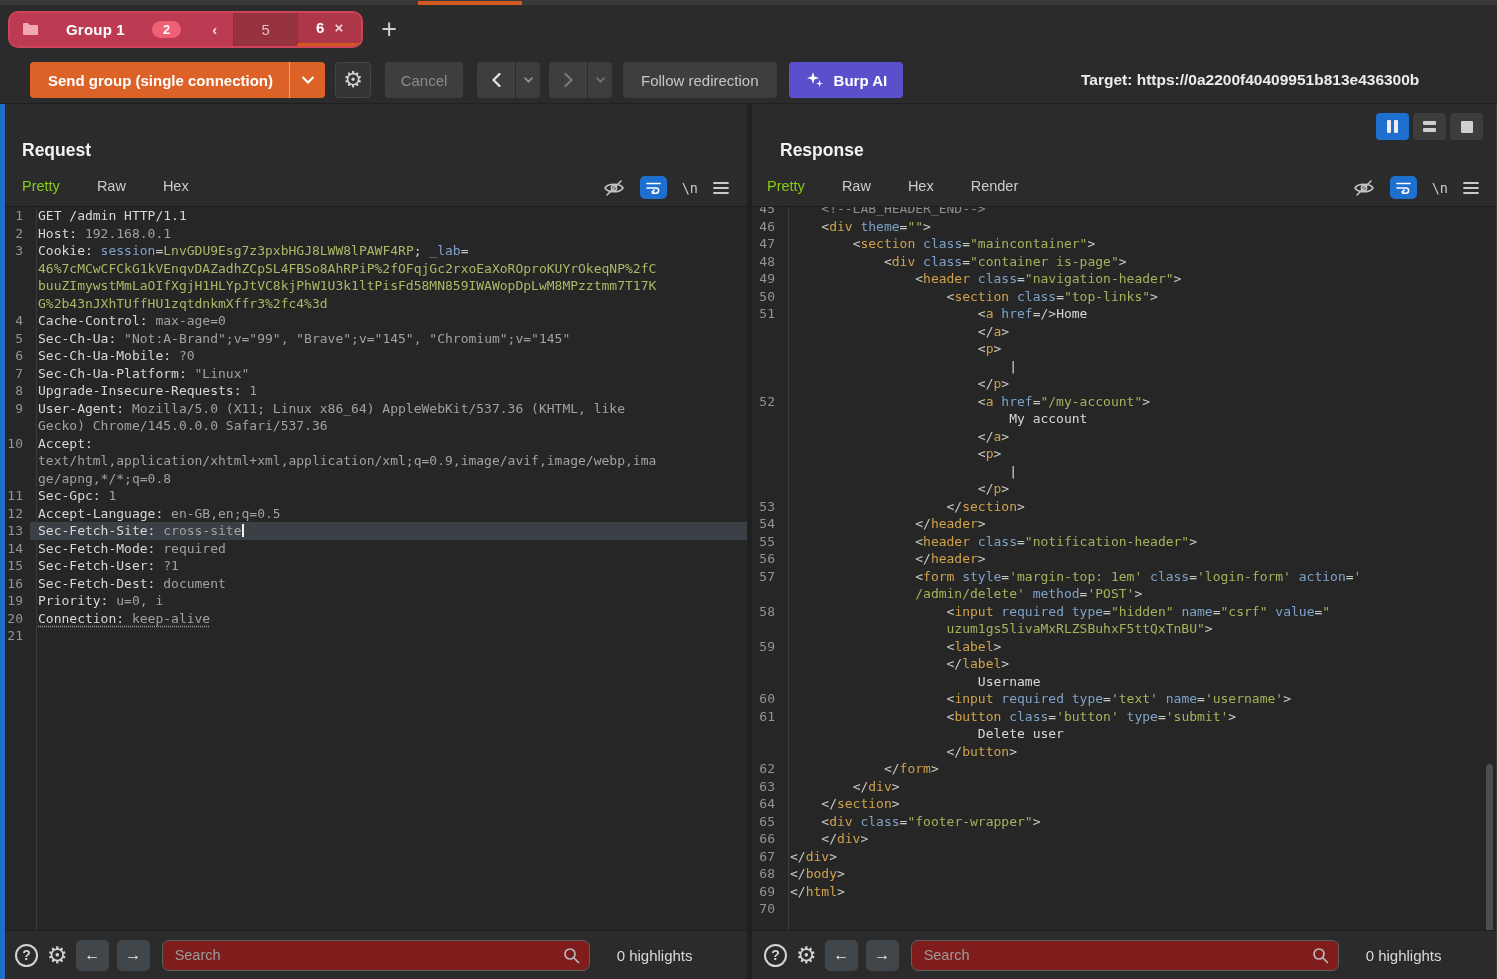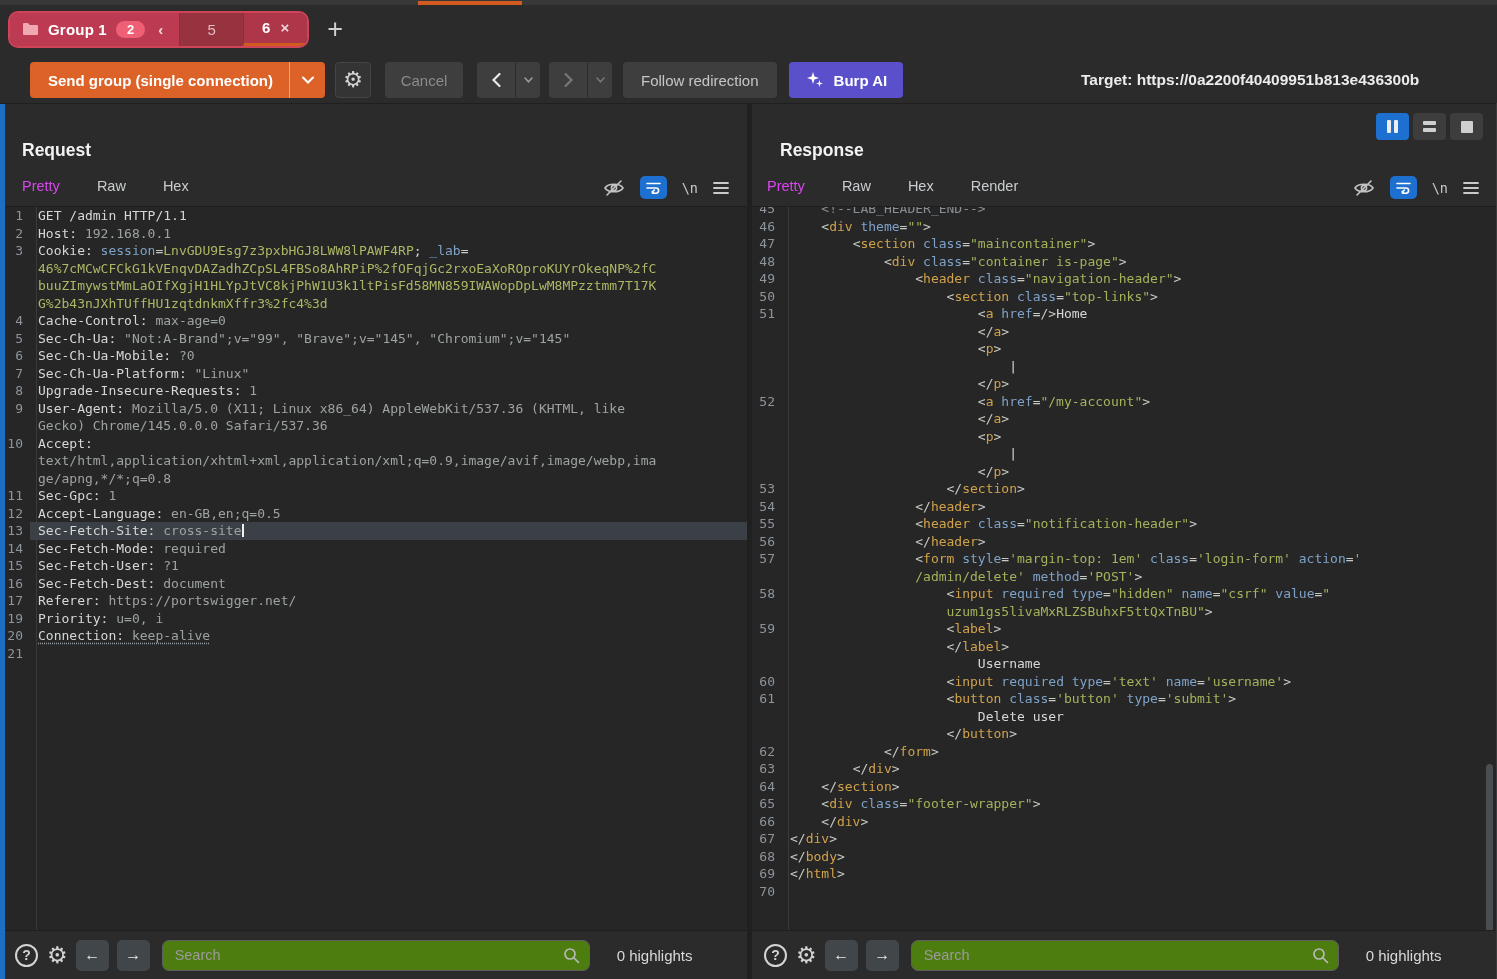--- a/index.html
+++ b/index.html
@@ -6,21 +6,21 @@
   html,body { width:1497px; height:979px; overflow:hidden; }
   body { background:#2b2b2b; font-family:"Liberation Sans", sans-serif; position:relative; color:#d5d8d6; }
 
   
   .top-strip { position:absolute; left:0; top:0; width:100%; height:5px; background:#383838; }
   .top-accent { position:absolute; left:418px; top:1px; width:104px; height:4px; background:#d2591f; }
 
   
   .tabbar { position:absolute; left:0; top:5px; width:100%; height:48px; background:#2b2b2b; display:flex; align-items:center; }
   .grouptab { margin-left:8px; height:37px; display:flex; align-items:stretch; border:2px solid #cf4459; border-radius:10px; overflow:hidden; background:#97323f; }
-  .grouptab .gsec { display:flex; align-items:center; padding:2px 12px; background:#bd3b52; gap:9px; }
+  .grouptab .gsec { display:flex; align-items:center; padding:2px 12px; background:#bd3b52; gap:27px; }
   .grouptab .glabel { color:#fff; font-size:15px; font-weight:700; letter-spacing:.2px; }
   .gbadge { background:#ef6077; color:#fff; font-size:13px; font-weight:700; border-radius:10px; padding:1px 11px; }
   .gprev { color:#f2dade; font-size:15px; font-weight:700; padding:0 4px; }
   .gcell { width:64px; display:flex; align-items:center; justify-content:center; gap:10px; border-left:1px solid #8f2c3d; font-size:15px; }
   .gcell.t5 { background:#97323f; color:#e4bcc4; }
   .gcell.t6 { background:#ad3749; color:#fff; font-weight:600; border-bottom:3px solid #d2591f; }
   .gclose { color:#ecd3d8; font-size:15px; }
   .addtab { margin-left:18px; color:#cfcfcf; font-size:27px; font-weight:300; line-height:26px; }
 
   
@@ -47,21 +47,21 @@
   .pane.right { flex:1; }
   .focusbar { position:absolute; left:0; top:0; bottom:0; width:5px; background:#1c6fc4; z-index:6; }
 
   .pane-title { position:absolute; top:36px; font-size:17.5px; font-weight:700; color:#f2f2f2; }
   .pane.left .pane-title { left:22px; }
   .pane.right .pane-title { left:28px; }
   .tabs { position:absolute; top:74px; height:26px; display:flex; gap:37px; }
   .pane.left .tabs { left:22px; }
   .pane.right .tabs { left:15px; }
   .tab { font-size:14.5px; color:#c9ccce; position:relative; }
-  .tab.active { color:#d946ef; }
+  .tab.active { color:#84cc16; }
   .tab.active::after { content:""; position:absolute; left:-4px; right:-4px; bottom:-8px; height:3px; background:#d2591f; }
 
   .editoricons { position:absolute; top:72px; right:18px; display:flex; align-items:center; gap:15px; }
   .wrapbtn { width:27px; height:23px; background:#1e70d0; border-radius:5px; display:flex; align-items:center; justify-content:center; }
   .nl { font-family:"DejaVu Sans Mono", monospace; font-size:13.5px; color:#c9c9c9; }
 
   .layoutbtns { position:absolute; top:9px; right:14px; display:flex; gap:4px; z-index:3; }
   .lbtn { width:33px; height:27px; border-radius:4px; background:#3d3d3d; display:flex; align-items:center; justify-content:center; gap:3px; }
   .lbtn.sel { background:#1e70d0; }
   .lbtn .vb { width:4px; height:13px; background:#eee; border-radius:1px; }
@@ -92,21 +92,21 @@
   .right-edge { position:absolute; right:0; top:103px; bottom:0; width:1px; background:#3c3c3c; z-index:7; }
 
   
   .statusbar { position:absolute; left:0; right:0; bottom:0; height:49px; background:#2b2b2b; border-top:1px solid #1f1f1f; display:flex; align-items:center; }
   .pane.left .statusbar { padding-left:15px; }
   .pane.right .statusbar { padding-left:12px; }
   .helpicon { width:23px; height:23px; border:2px solid #d4d4d4; border-radius:50%; color:#d4d4d4; font-size:14px; font-weight:700; display:flex; align-items:center; justify-content:center; }
   .sgear { margin-left:9px; color:#d2d2d2; font-size:23px; line-height:23px; }
   .sarrow { margin-left:8px; width:33px; height:31px; background:#41464a; border-radius:5px; color:#e8e8e8; font-size:16px; display:flex; align-items:center; justify-content:center; }
   .search { position:relative; margin-left:12px; width:428px; }
-  .search input { width:100%; height:31px; background:#4d7c0f; border:1px solid #5f5f5f; border-radius:7px; color:#c9c9c9; font-size:14.5px; font-family:"Liberation Sans", sans-serif; padding:0 34px 0 12px; outline:none; }
+  .search input { width:100%; height:31px; background:#7f1d1d; border:1px solid #5f5f5f; border-radius:7px; color:#c9c9c9; font-size:14.5px; font-family:"Liberation Sans", sans-serif; padding:0 34px 0 12px; outline:none; }
   .search input::placeholder { color:#9b9b9b; }
   .mag { position:absolute; right:10px; top:7px; }
   .highlights { margin-left:27px; font-size:15px; color:#d9d9d9; white-space:nowrap; }
 
   svg { display:block; }
 </style>
 </head>
 <body>
 
 <div class="top-strip">
@@ -297,24 +297,20 @@
           </div>
           <div class="row">
             <span class="gut">15</span>
             <span class="code"><span class="tk-h">Sec-Fetch-User:</span><span class="tk-v"> ?1</span></span>
           </div>
           <div class="row">
             <span class="gut">16</span>
             <span class="code"><span class="tk-h">Sec-Fetch-Dest:</span><span class="tk-v"> document</span></span>
           </div>
           <div class="row">
-            <span class="gut">17</span>
-            <span class="code"><span class="tk-h">Referer:</span><span class="tk-v"> https://portswigger.net/</span></span>
-          </div>
-          <div class="row">
             <span class="gut">19</span>
             <span class="code"><span class="tk-h">Priority:</span><span class="tk-v"> u=0, i</span></span>
           </div>
           <div class="row u">
             <span class="gut">20</span>
             <span class="code"><span class="tk-h">Connection:</span><span class="tk-v"> keep-alive</span></span>
           </div>
           <div class="row">
             <span class="gut">21</span>
             <span class="code"></span>
@@ -426,20 +422,24 @@
           <div class="row">
             <span class="gut"></span>
             <span class="code">                        <span class="tk-pu">&lt;/</span><span class="tk-tag">p</span><span class="tk-pu">&gt;</span></span>
           </div>
           <div class="row">
             <span class="gut">52</span>
             <span class="code">                        <span class="tk-pu">&lt;</span><span class="tk-tag">a</span><span class="tk-attr"> href</span><span class="tk-pu">=</span><span class="tk-str">"/my-account"</span><span class="tk-pu">&gt;</span></span>
           </div>
           <div class="row">
             <span class="gut"></span>
+            <span class="code">                            <span class="tk-txt">My account</span></span>
+          </div>
+          <div class="row">
+            <span class="gut"></span>
             <span class="code">                        <span class="tk-pu">&lt;/</span><span class="tk-tag">a</span><span class="tk-pu">&gt;</span></span>
           </div>
           <div class="row">
             <span class="gut"></span>
             <span class="code">                        <span class="tk-pu">&lt;</span><span class="tk-tag">p</span><span class="tk-pu">&gt;</span></span>
           </div>
           <div class="row">
             <span class="gut"></span>
             <span class="code">                            <span class="tk-txt">|</span></span>
           </div>

